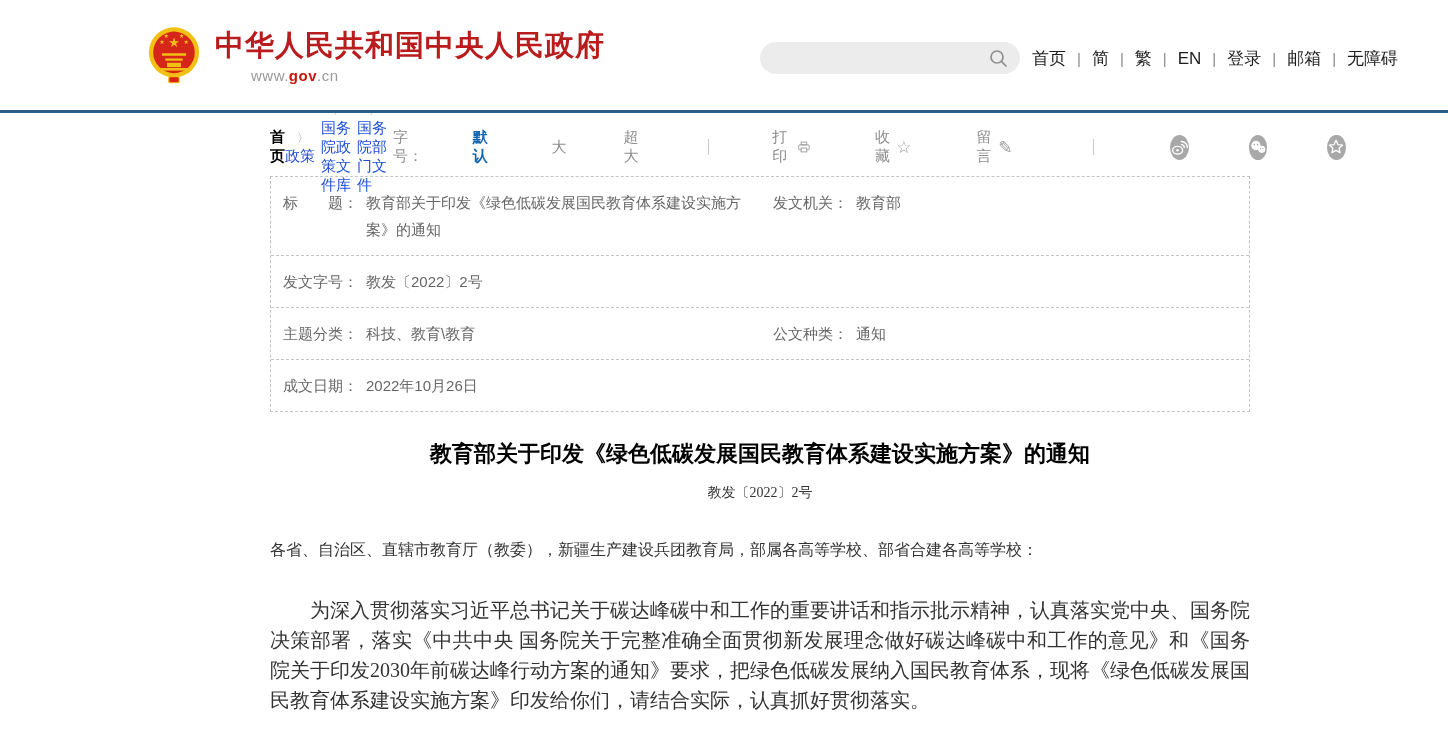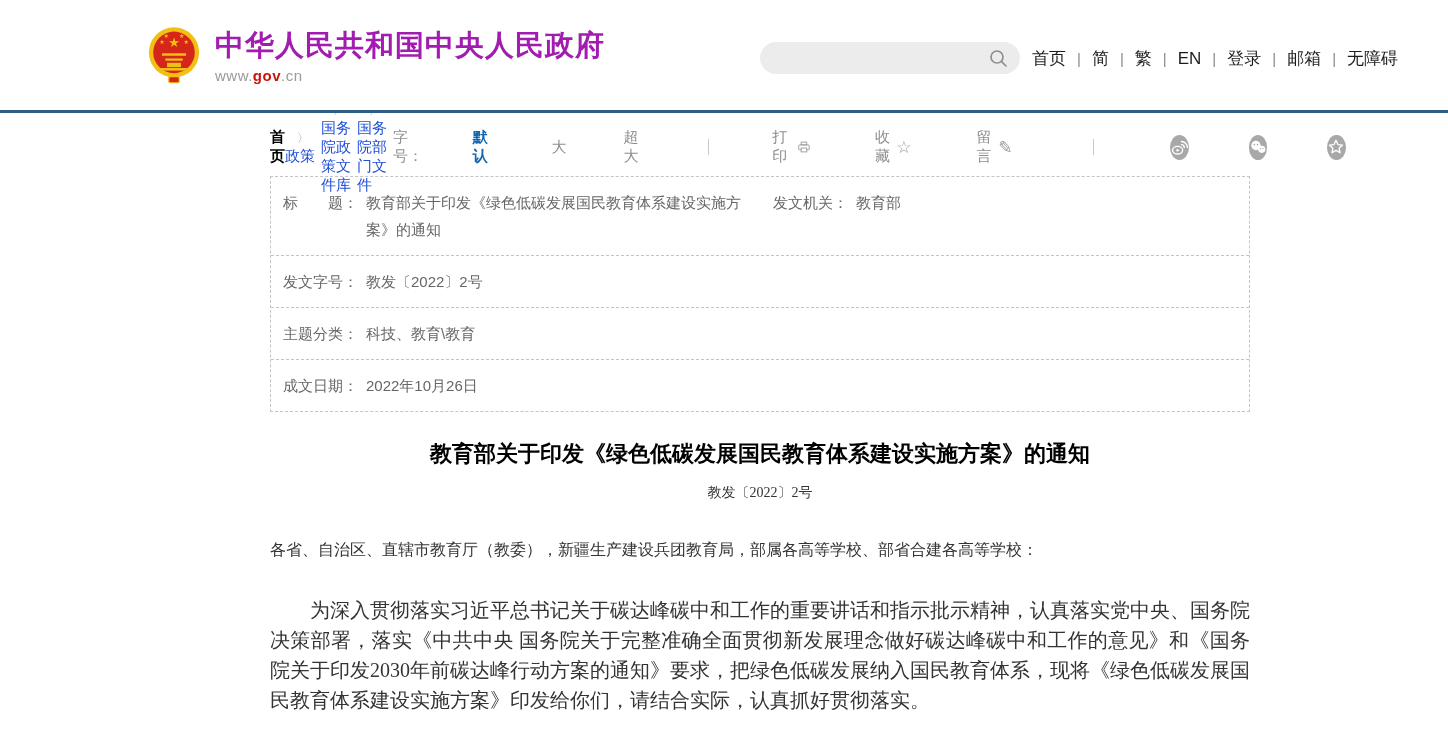--- a/index.html
+++ b/index.html
@@ -8,22 +8,22 @@
     font-family:"Liberation Sans","DejaVu Sans",sans-serif;
     -webkit-font-smoothing:antialiased;
   }
   a { text-decoration:none; cursor:pointer; }
 
   
   .site-header { height:110px; position:relative; background:#fff; border-bottom:3px solid #2c5e86; }
   .logo-wrap { position:absolute; left:148px; top:26px; display:flex; align-items:flex-start; cursor:pointer; }
   .emblem { width:52px; height:58px; flex:0 0 auto; }
   .site-text { margin-left:15px; padding-top:2px; }
-  .site-title { color:#a21caf; font-size:29px; font-weight:bold; letter-spacing:1px; line-height:34px; }
-  .site-url { font-size:15px; color:#9a9a9a; margin-top:5px; letter-spacing:.5px; }
+  .site-title { color:#b91c1c; font-size:29px; font-weight:bold; letter-spacing:1px; line-height:34px; }
+  .site-url { font-size:15px; color:#9a9a9a; margin-top:5px; letter-spacing:.5px;margin-left:36px; }
   .site-url .gov { color:#c7170c; font-weight:bold; }
 
   .search-pill { position:absolute; left:760px; top:42px; width:260px; height:32px;
     background:#ececec; border-radius:16px; display:flex; align-items:center; }
   .search-input { flex:1; border:none; background:transparent; outline:none; height:100%;
     padding:0 8px 0 16px; font-size:14px; color:#333; }
   .search-btn { width:34px; height:32px; border:none; background:transparent; display:flex;
     align-items:center; justify-content:center; cursor:pointer; padding:0 10px 0 0; }
 
   .top-nav { position:absolute; left:1032px; top:47px; display:flex; align-items:center;
@@ -191,20 +191,24 @@
       <div class="meta-cell left">
         <span class="meta-label">发文字号：</span>
         <span class="meta-value">教发〔2022〕2号</span>
       </div>
     </div>
     <div class="meta-row">
       <div class="meta-cell left">
         <span class="meta-label">主题分类：</span>
         <span class="meta-value">科技、教育\教育</span>
       </div>
+      <div class="meta-cell right">
+        <span class="meta-label">公文种类：</span>
+        <span class="meta-value">通知</span>
+      </div>
     </div>
     <div class="meta-row">
       <div class="meta-cell left">
         <span class="meta-label">成文日期：</span>
         <span class="meta-value">2022年10月26日</span>
       </div>
       <div class="meta-cell right">
         <span class="meta-label"></span>
         <span class="meta-value"></span>
       </div>

